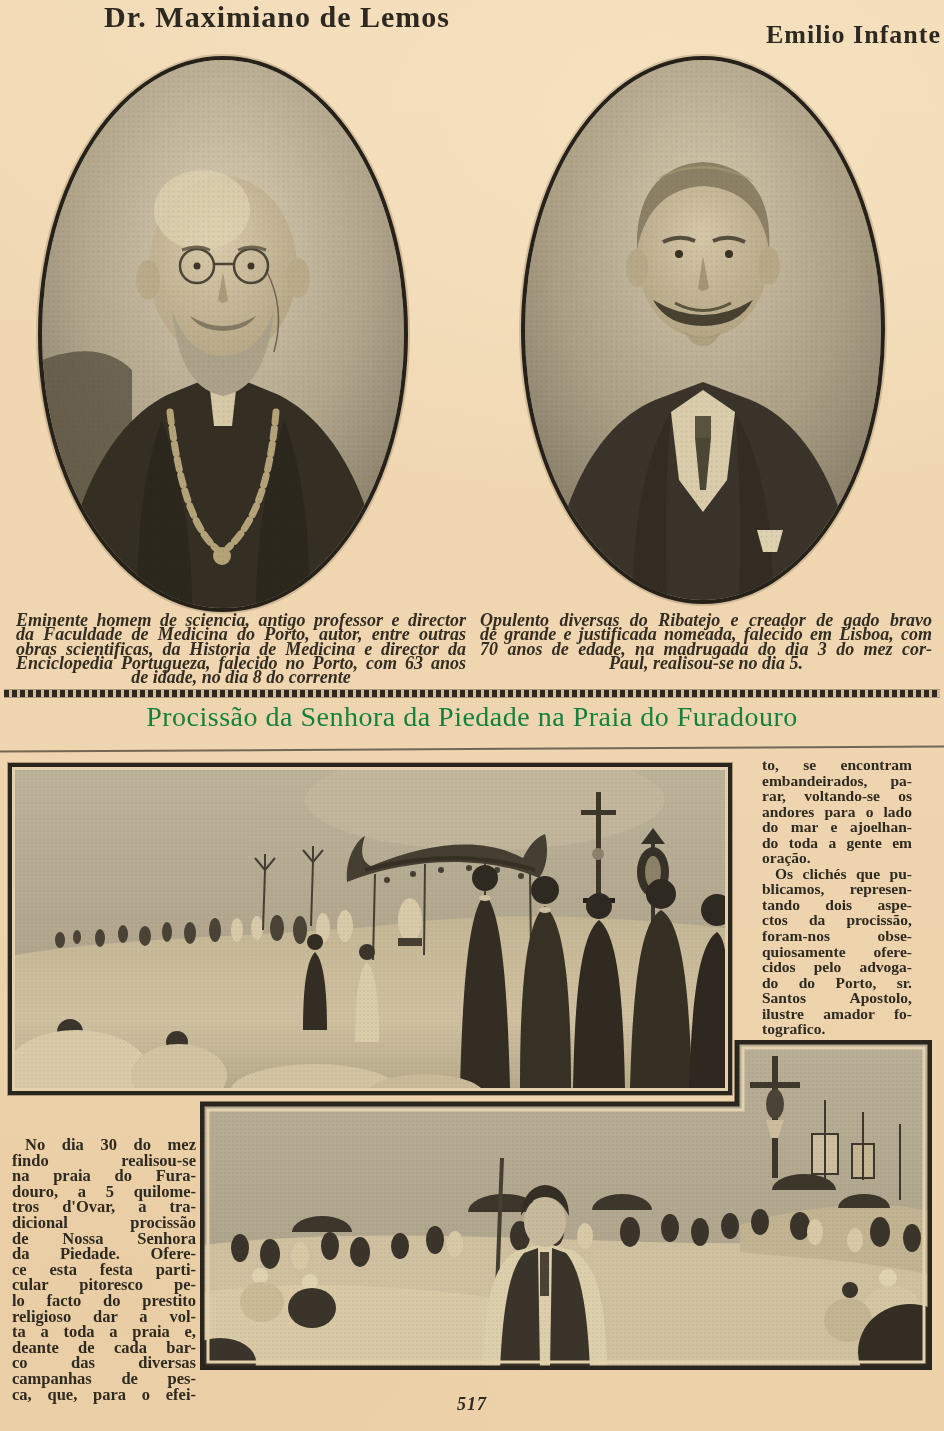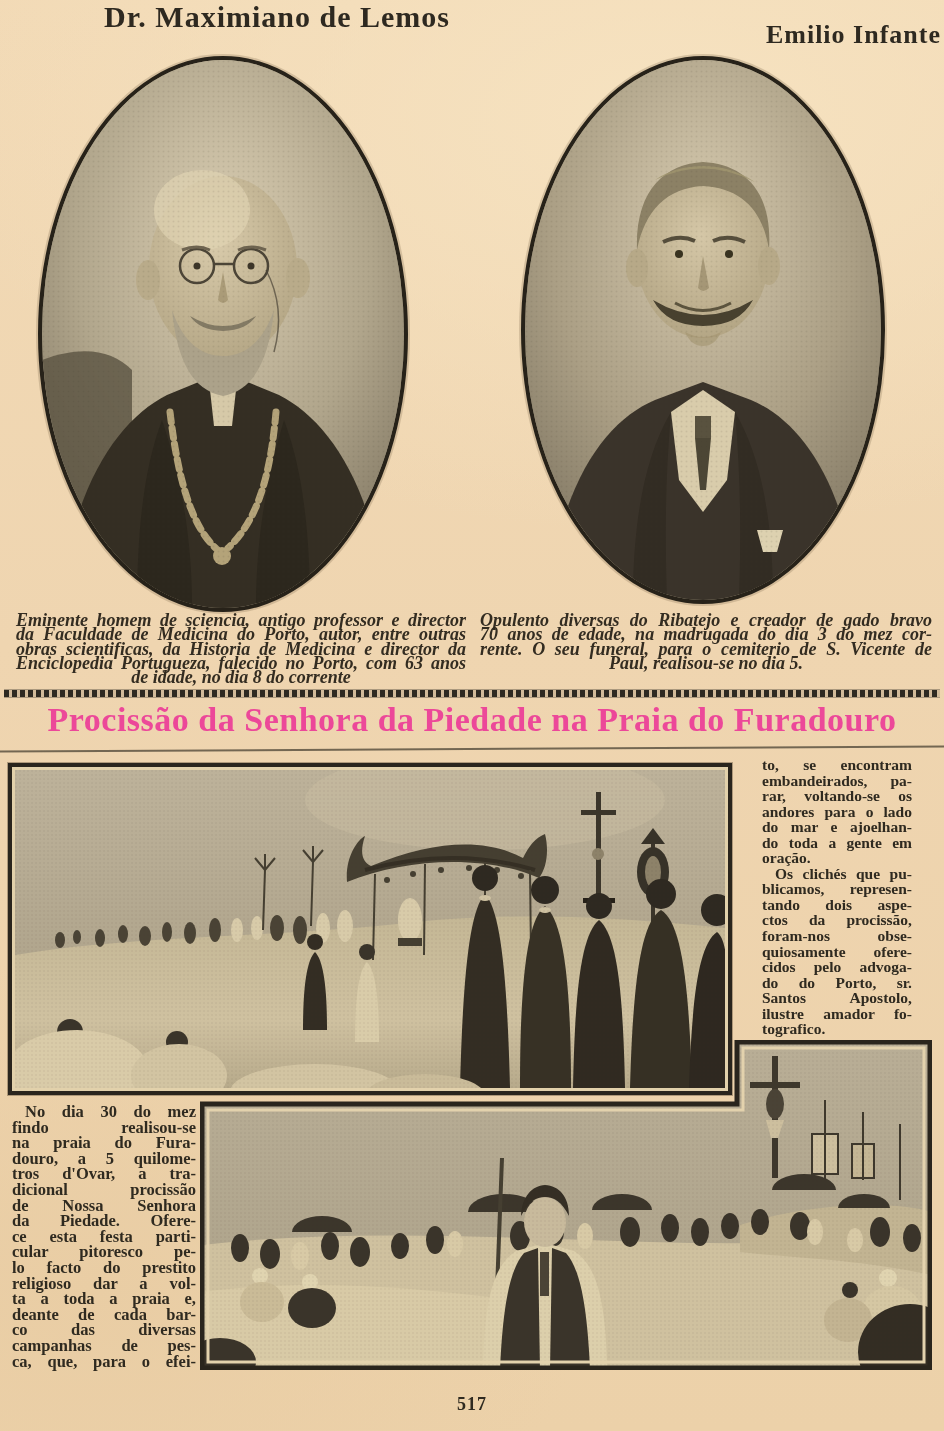--- a/index.html
+++ b/index.html
@@ -25,35 +25,35 @@
   
   .cap{font-size:18px;line-height:14.3px;font-style:italic;font-weight:bold;color:#332c21;}
   .cap .line{text-align:justify;text-align-last:justify;white-space:nowrap;}
   .cap .line.last{text-align:right;text-align-last:center;}
   
   .dashrule{
     height:7px;
     background:repeating-linear-gradient(90deg,#2e2a22 0px,#2e2a22 5px,rgba(46,42,34,.15) 5px,rgba(46,42,34,.15) 8px);
     box-shadow:0 1px 0 rgba(46,42,34,.35), 0 -1px 0 rgba(46,42,34,.35);
   }
-  .headline{font-size:34px;font-weight:bold;text-align:center;letter-spacing:.5px;color:#ec4899;}
+  .headline{font-size:28px;font-weight:normal;text-align:center;letter-spacing:.5px;color:#15803d;}
   .thinrule{height:2px;background:#4a4233;opacity:.75;transform:rotate(-.3deg);}
   
   .photo1{
     box-sizing:border-box;border:4px solid #2a251d;padding:3px;background:#e2d1ab;
     box-shadow:0 0 0 1px rgba(80,65,45,.4);
   }
   .photo1 svg,.photo2 svg{display:block;width:100%;height:100%;}
   
   .col{font-weight:bold;color:#2f2a20;}
   .col .line{text-align:justify;text-align-last:justify;white-space:nowrap;}
   .col .line.last{text-align-last:left;}
   .col .line.indent{text-indent:13px;}
   .col-right{font-size:15.5px;line-height:15.55px;}
-  .col-left{font-size:16.5px;line-height:15.6px;}
+  .col-left{font-size:16.5px;line-height:15.6px;margin-top:33px;}
   .pagenum{width:100%;text-align:center;font-size:18px;font-weight:bold;letter-spacing:1px;color:#2f2a20;}
 </style>
 </head>
 <body>
 
 <h1 class="abs ob-title" style="left:0;top:0;width:450px;margin:0;">Dr. Maximiano de Lemos</h1>
 <h1 class="abs ob-title" style="left:488px;top:7px;width:440px;margin:13px;font-size:26px;">Emilio Infante</h1>
 
 <figure class="abs oval" style="left:38px;top:56px;width:362px;height:548px;margin:0;">
   <svg viewBox="0 0 362 548" preserveAspectRatio="none">
@@ -162,22 +162,22 @@
 
 <div class="abs cap" style="left:16px;top:613px;width:450px;">
     <div class="line">Eminente homem de sciencia, antigo professor e director</div>
     <div class="line">da Faculdade de Medicina do Porto, autor, entre outras</div>
     <div class="line">obras scientificas, da Historia de Medicina e director da</div>
     <div class="line">Enciclopedia Portugueza, falecido no Porto, com 63 anos</div>
     <div class="line last">de idade, no dia 8 do corrente</div>
   </div>
 <div class="abs cap" style="left:480px;top:613px;width:452px;">
     <div class="line">Opulento diversas do Ribatejo e creador de gado bravo</div>
+    <div class="line">de grande e justificada nomeada, falecido em Lisboa, com</div>
     <div class="line">70 anos de edade, na madrugada do dia 3 do mez cor-</div>
-    <div class="line">rente. O seu funeral, para o cemiterio de S. Vicente de</div>
     <div class="line last">Paul, realisou-se no dia 5.</div>
   </div>
 
 <div class="abs dashrule" style="left:4px;top:690px;width:936px;"></div>
 <h2 class="abs headline" style="left:0;top:701px;width:944px;margin:0;">Procissão da Senhora da Piedade na Praia do Furadouro</h2>
 <div class="abs thinrule" style="left:0;top:748px;width:944px;"></div>
 
 <figure class="abs photo1" style="left:8px;top:763px;width:724px;height:332px;margin:0;">
   <svg viewBox="0 0 710 318" preserveAspectRatio="none">
     <defs>
@@ -414,13 +414,13 @@
     <div class="line">cular pitoresco pe-</div>
     <div class="line">lo facto do prestito</div>
     <div class="line">religioso dar a vol-</div>
     <div class="line">ta a toda a praia e,</div>
     <div class="line">deante de cada bar-</div>
     <div class="line">co das diversas</div>
     <div class="line">campanhas de pes-</div>
     <div class="line">ca, que, para o efei-</div>
   </div>
 
-<footer class="abs pagenum" style="left:0;top:1394px;">517</footer>
+<footer class="abs pagenum" style="left:0;top:1394px;font-style:italic;">517</footer>
 
 </body></html>

